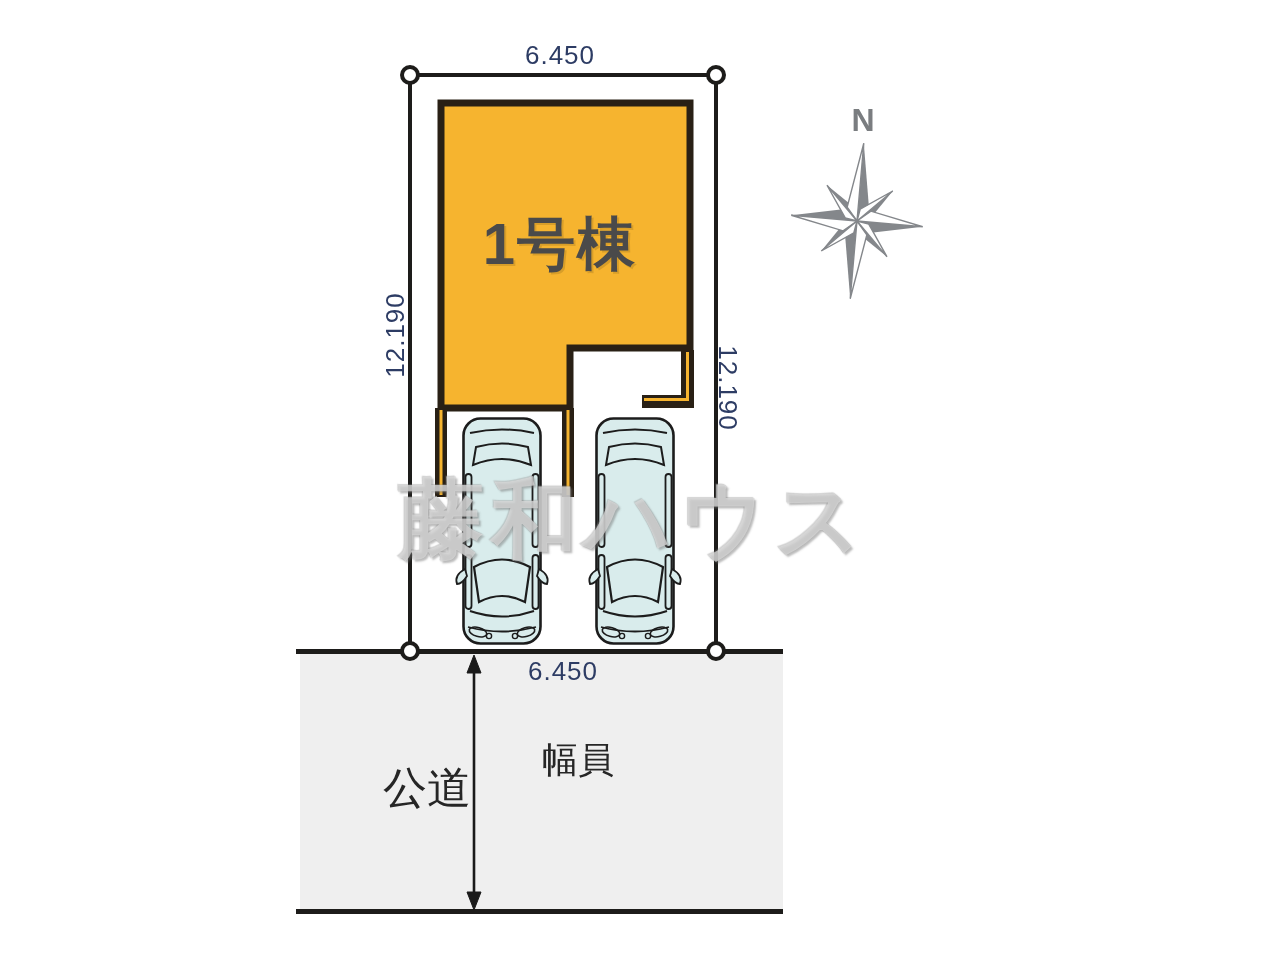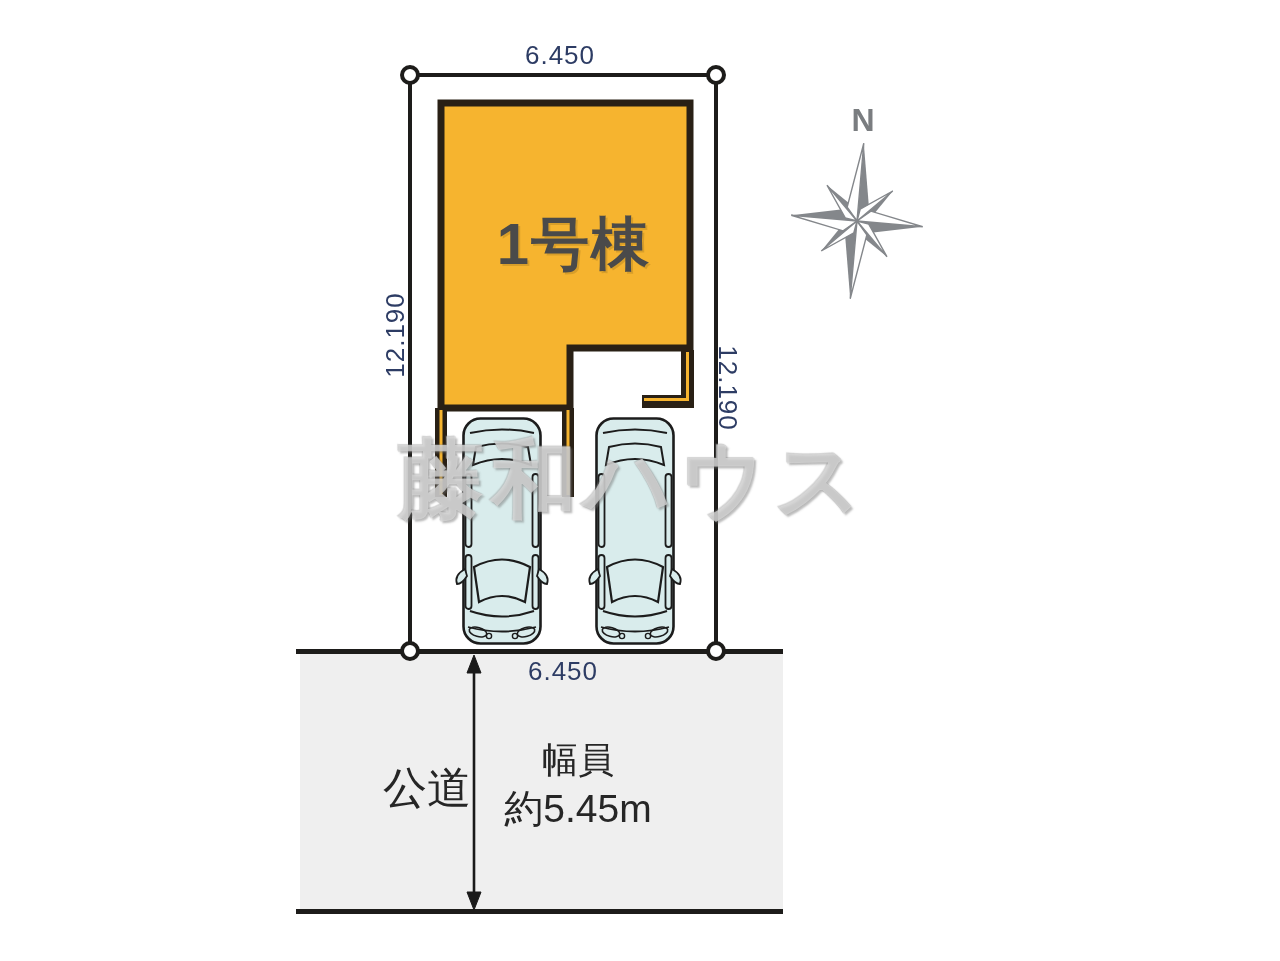--- a/index.html
+++ b/index.html
@@ -16,20 +16,21 @@
   .bldg-label{
     color:#4a4a4a;font-size:58px;font-weight:bold;letter-spacing:2px;
     text-align:center;text-shadow:2px 2px 0 rgba(0,0,0,0.12);
   }
   .road-txt{color:var(--road-text,#262626);}
   .watermark{
     color:rgba(250,250,250,0.55);
     font-size:86px;font-weight:bold;letter-spacing:7px;line-height:1;
     text-shadow:2px 2px 2px rgba(110,110,110,0.45), -1px -1px 1px rgba(150,150,150,0.35), 0 0 1px rgba(130,130,130,0.6);
     z-index:10;
+    margin-top:40px;
   }
   .compass-n{
     color:#7a7d80;font-size:32px;font-weight:bold;text-align:center;width:60px;
   }
 </style>
 </head>
 <body>
 
 <div id="stage">
 
@@ -121,26 +122,25 @@
   </svg>
 
   <div class="txt dim" style="left:500px;top:40px;width:120px;">6.450</div>
 
   <div class="txt dim" style="left:503px;top:656px;width:120px;">6.450</div>
 
   <div class="txt dim dim-v" style="left:335px;top:321px;transform:rotate(-90deg);">12.190</div>
 
   <div class="txt dim dim-v" style="left:668px;top:374px;transform:rotate(90deg);">12.190</div>
 
-  <div class="txt bldg-label" style="left:454px;top:206px;width:240px;">1号棟</div>
+  <div class="txt bldg-label" style="left:440px;top:206px;width:240px;">1号棟</div>
 
   <div class="txt road-txt" style="left:347px;top:759px;width:160px;font-size:44px;text-align:center;">公道</div>
 
   <div class="txt road-txt" style="left:458px;top:737px;width:240px;text-align:center;line-height:1.3;">
     <div style="font-size:36px;font-family:Liberation Serif, serif;">幅員</div>
-    <div style="font-size:39px;">約5.45m</div>
   </div>
 
   <div class="txt compass-n" style="left:833px;top:102px;">N</div>
 
   <div class="txt watermark" style="left:398px;top:436px;">藤和ハウス</div>
 
 </div>
 
 </body></html>

